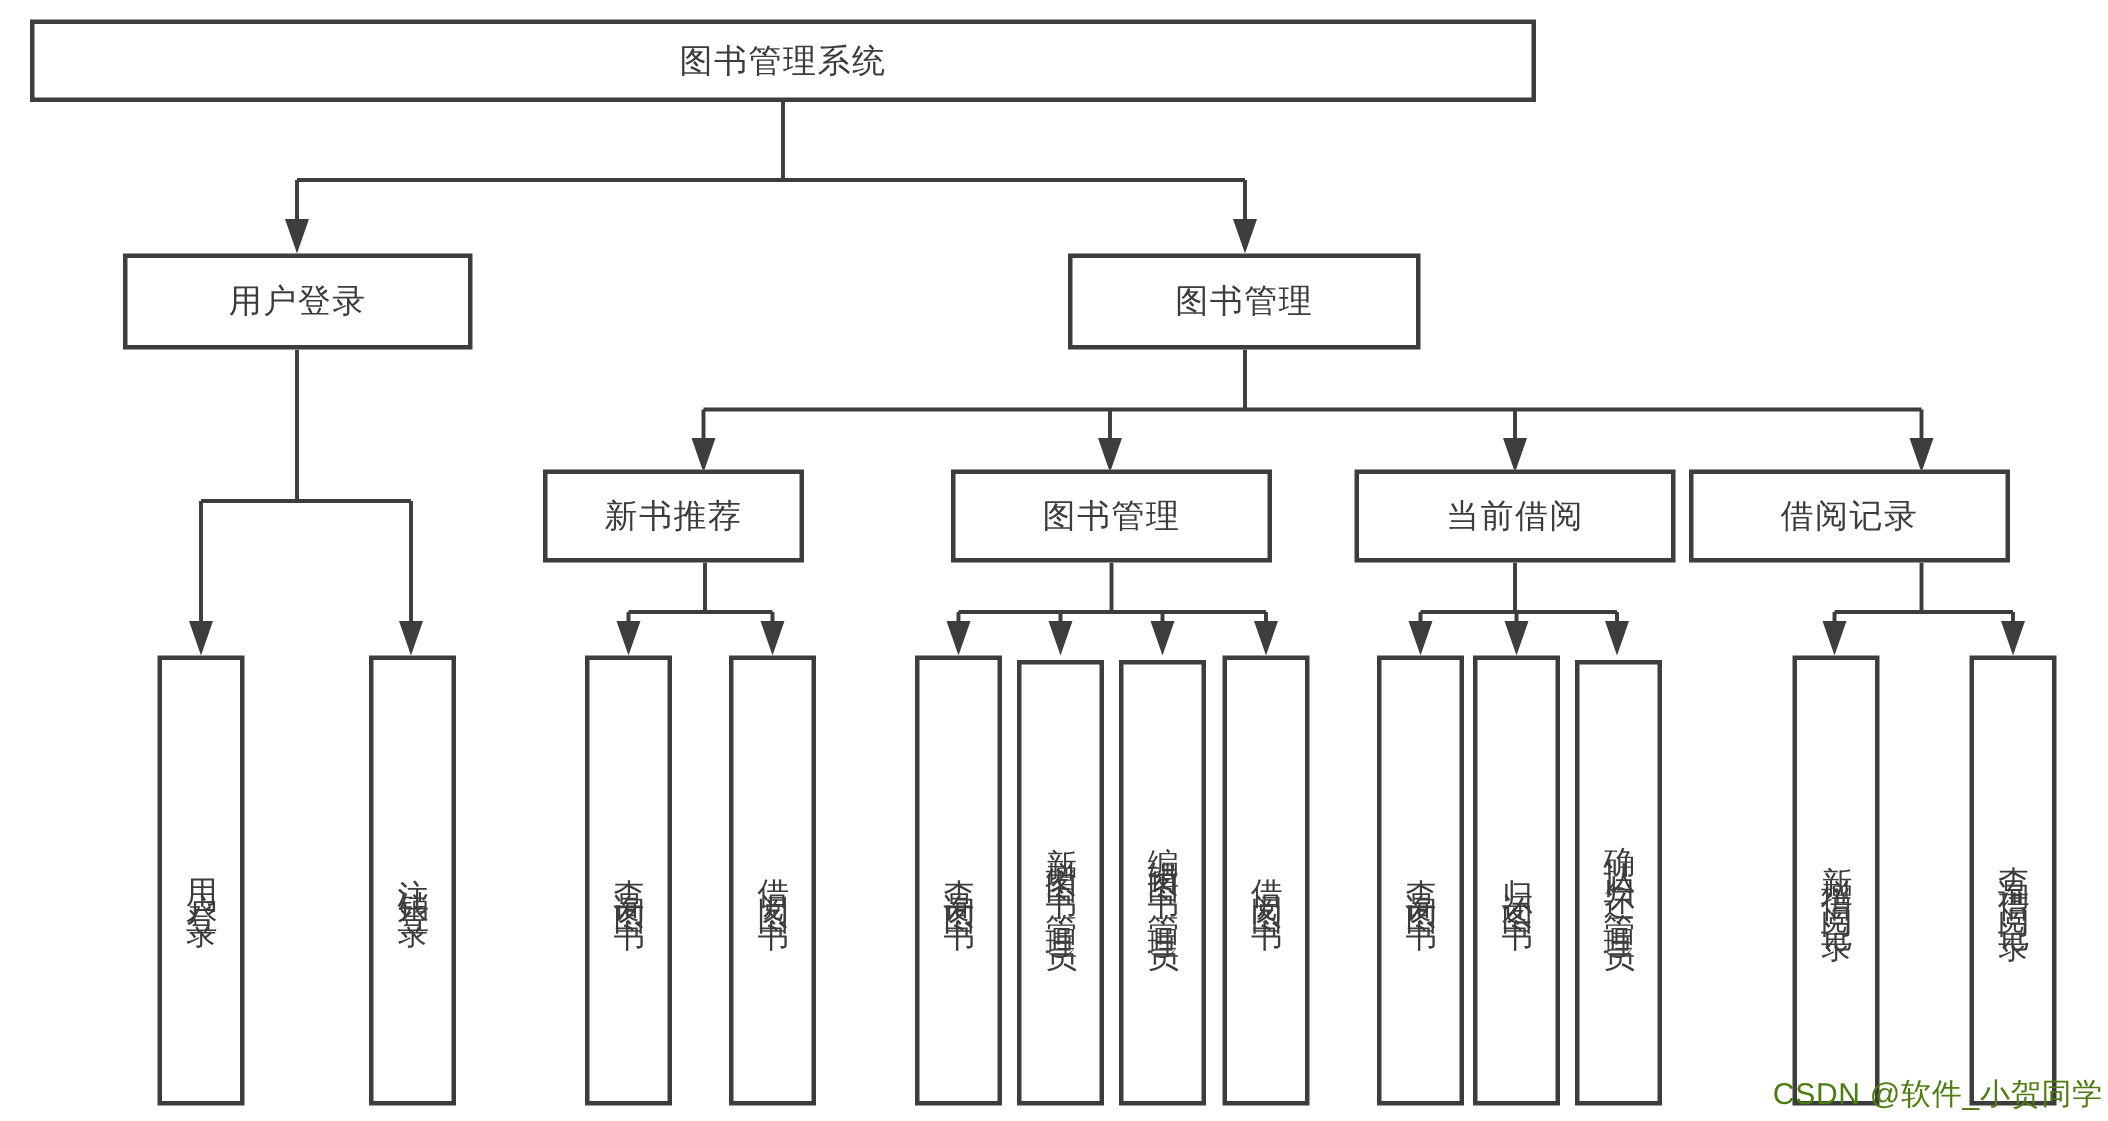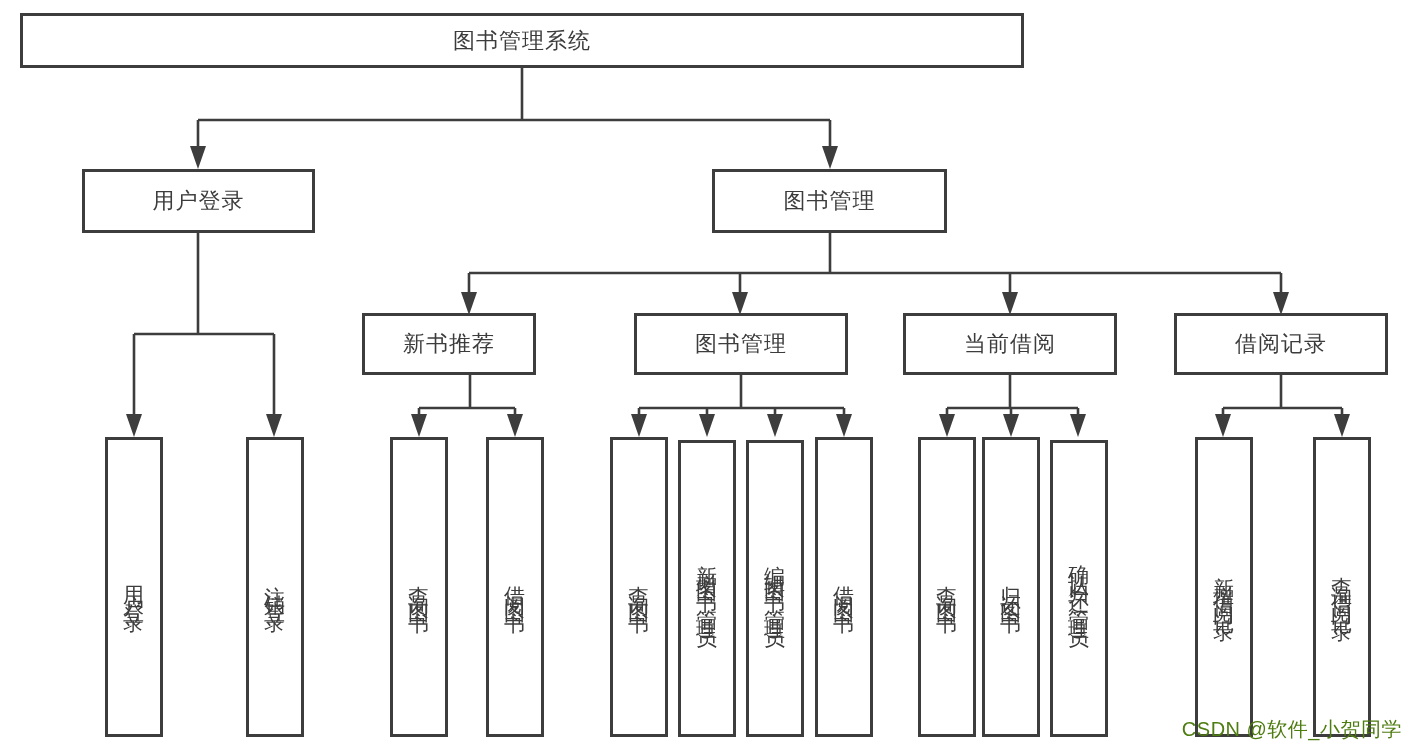--- a/index.html
+++ b/index.html
@@ -101,21 +101,21 @@
 
   <div class="node hbox" style="left:362px; top:313px; width:174px; height:62px;">
     <span>新书推荐</span>
   </div>
   <div class="node hbox" style="left:634px; top:313px; width:214px; height:62px;">
     <span>图书管理</span>
   </div>
   <div class="node hbox" style="left:903px; top:313px; width:214px; height:62px;">
     <span>当前借阅</span>
   </div>
-  <div class="node hbox" style="left:1174px; top:313px; width:214px; height:62px;text-align:center;">
+  <div class="node hbox" style="left:1126px; top:313px; width:214px; height:62px;text-align:center;">
     <span>借阅记录</span>
   </div>
 
   <div class="node vbox" style="left:105px; top:437px; width:58px; height:300px;">
     <span class="vtext">用户登录</span>
   </div>
   <div class="node vbox" style="left:246px; top:437px; width:58px; height:300px;">
     <span class="vtext">注销登录</span>
   </div>
 

